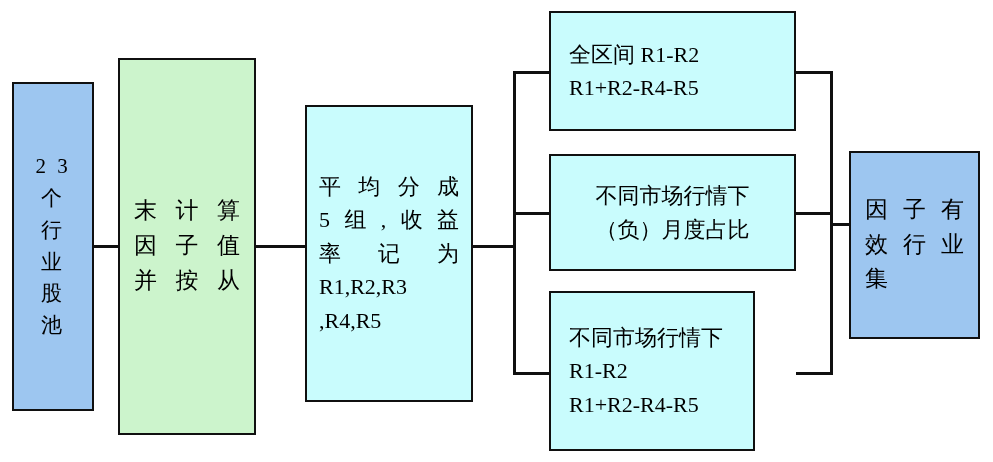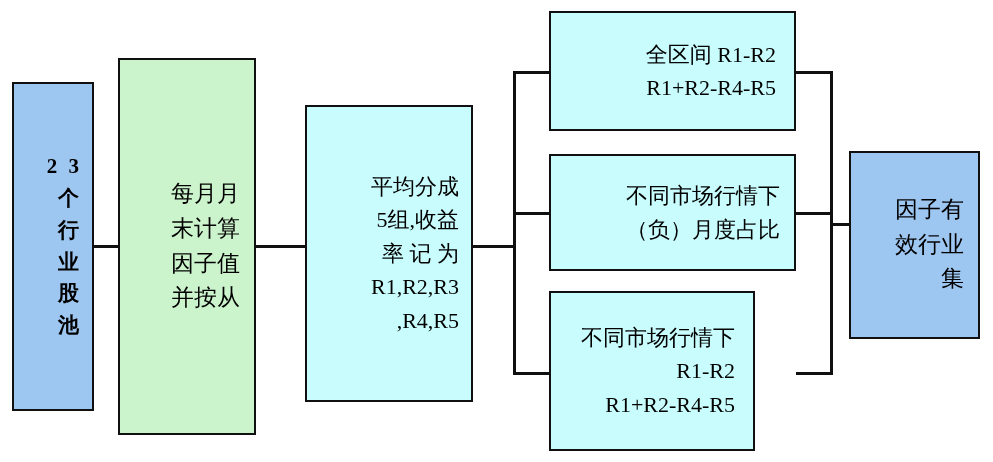--- a/index.html
+++ b/index.html
@@ -19,21 +19,20 @@
   
   .node {
     position: absolute;
     box-sizing: border-box;
     border: 2.5px solid #101010;
     display: flex;
     flex-direction: column;
     justify-content: center;
     color: #000000;
     line-height: 1.52;
-    align-items: flex-end;
   }
   .node .line {
     display: block;
     white-space: pre;
   }
 
   
   .fill-blue  { background: #9DC6F0; }
   .fill-green { background: #CCF4CC; }
   .fill-cyan  { background: #C9FCFD; }
@@ -42,21 +41,21 @@
   .txt-center { text-align: center; }
   .txt-left   { text-align: left; }
   .txt-just   { text-align: justify; text-align-last: justify; }
 
   
   #node-pool {
     left: 12px;  top: 82px;  width: 82px;  height: 329px;
     font-size: 21px;
     padding: 0 10px;
   }
-  #node-pool .line { letter-spacing: 3px; font-weight: bold; }
+  #node-pool .line { letter-spacing: 3px; }
 
   #node-rank {
     left: 118px; top: 58px;  width: 138px; height: 377px;
     font-size: 23px;
     padding: 0 14px;
   }
 
   #node-group {
     left: 305px; top: 105px; width: 168px; height: 297px;
     font-size: 22px;
@@ -106,21 +105,20 @@
     <span class="line">个</span>
     <span class="line">行</span>
     <span class="line">业</span>
     <span class="line">股</span>
     <span class="line">池</span>
   </div>
 
   <div class="conn h" style="left:94px; top:245px; width:25px;"></div>
 
   <div class="node fill-green txt-just" id="node-rank">
-    <span class="line">每月月</span>
     <span class="line">末计算</span>
     <span class="line">因子值</span>
     <span class="line">并按从</span>
   </div>
 
   <div class="conn h" style="left:255px; top:245px; width:51px;"></div>
 
   <div class="node fill-cyan txt-just" id="node-group">
     <span class="line">平均分成</span>
     <span class="line">5组,收益</span>

